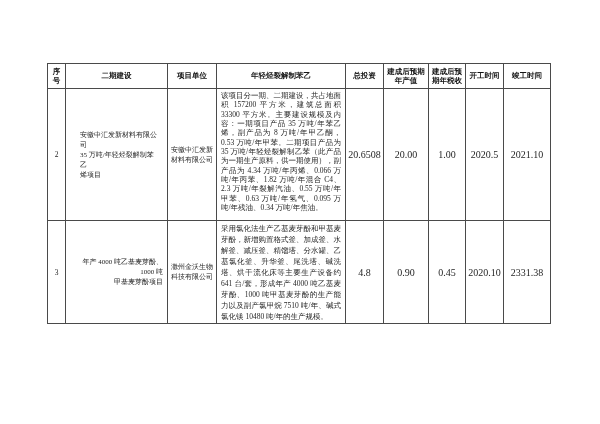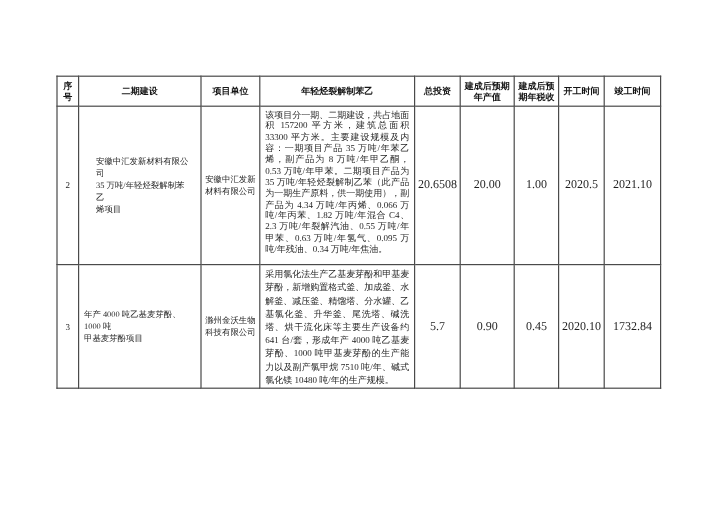--- a/index.html
+++ b/index.html
@@ -55,21 +55,21 @@
     line-height: 10px;
     padding: 1px 4px;
     margin-top: 17px;
   }
   td.c-name.align-left {
     text-align: left;
     padding-left: 14px;
     padding-right: 10px;
   }
   td.c-name.align-center {
-    text-align: left;
+    text-align: right;
   }
   td.c-unit {
     font-size: 7px;
     text-align: center;
     vertical-align: middle;
     white-space: pre-line;
     line-height: 10px;
     padding: 1px;
   }
   td.c-content {
@@ -135,21 +135,21 @@
         <td class="c-date">2020.5</td>
         <td class="c-date">2021.10</td>
       </tr>
       <tr class="data-row-3">
         <td class="c-no">3</td>
         <td class="c-name align-center">年产 4000 吨乙基麦芽酚、1000 吨
 甲基麦芽酚项目</td>
         <td class="c-unit">滁州金沃生物
 科技有限公司</td>
         <td class="c-content lh-loose">采用氯化法生产乙基麦芽酚和甲基麦芽酚，新增购置格式釜、加成釜、水解釜、减压釜、精馏塔、分水罐、乙基氯化釜、升华釜、尾洗塔、碱洗塔、烘干流化床等主要生产设备约 641 台/套，形成年产 4000 吨乙基麦芽酚、1000 吨甲基麦芽酚的生产能力以及副产氯甲烷 7510 吨/年、碱式氯化镁 10480 吨/年的生产规模。</td>
-        <td class="c-num">5.7</td>
+        <td class="c-num">4.8</td>
         <td class="c-num">0.90</td>
         <td class="c-num">0.45</td>
         <td class="c-date">2020.10</td>
-        <td class="c-date">1732.84</td>
+        <td class="c-date">2331.38</td>
       </tr>
     </tbody>
   </table>
 </div>
 
 </body></html>

